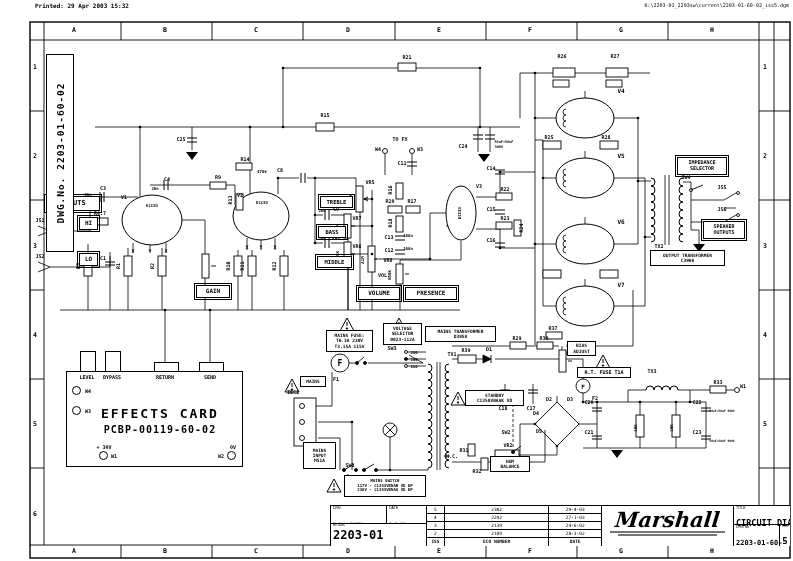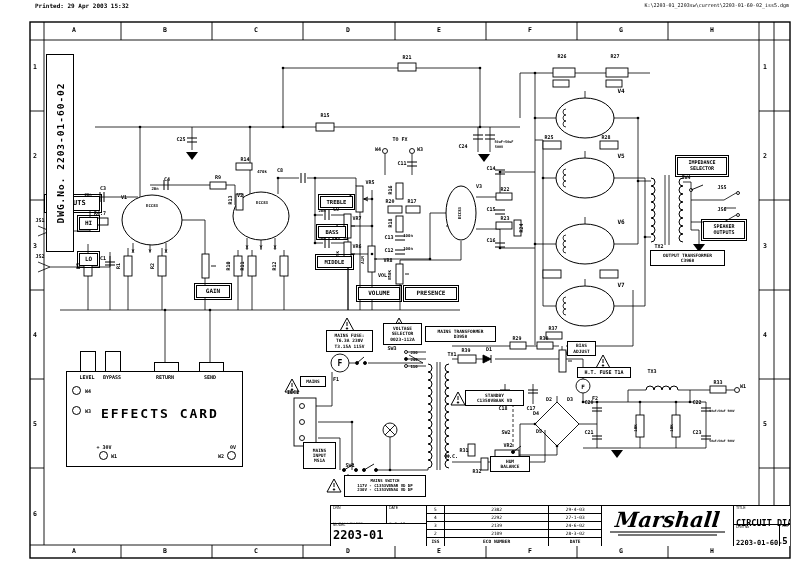--- a/index.html
+++ b/index.html
@@ -572,20 +572,21 @@
   <div class="ec-term" style="left:72px;top:406px;"></div>
   <div class="ec-term" style="left:99px;top:451px;"></div>
   <div class="ec-term" style="left:227px;top:451px;"></div>
   <div class="ec-lbl" style="left:88px;top:388px;">W4</div>
   <div class="ec-lbl" style="left:88px;top:408px;">W3</div>
   <div class="ec-lbl" style="left:114px;top:453px;">W1</div>
   <div class="ec-lbl" style="left:221px;top:453px;">W2</div>
   <div class="ec-lbl" style="left:104px;top:444px;">+ 30V</div>
   <div class="ec-lbl" style="left:233px;top:444px;">0V</div>
   <div class="ec-title" style="top:406px;font-size:13px;letter-spacing:2px;">EFFECTS CARD</div>
+  <div class="ec-title" style="top:424px;font-size:10px;letter-spacing:1px;">PCBP-00119-60-02</div>
 
   <div class="tb">
     <div class="cell" style="left:0;top:0;width:95px;height:18px;border-bottom:0.8px solid #000;">
       <div style="float:left;width:56px;border-right:0.8px solid #000;height:18px;padding:1px 2px;">
         <span class="microlbl">DRN</span>
         <span style="font-size:4.6px;font-weight:bold;">M BALLINGER</span>
       </div>
       <div style="float:left;width:34px;height:18px;padding:1px 2px;">
         <span class="microlbl">DATE</span>
         <span style="font-size:4.6px;font-weight:bold;">5-2-02</span>

